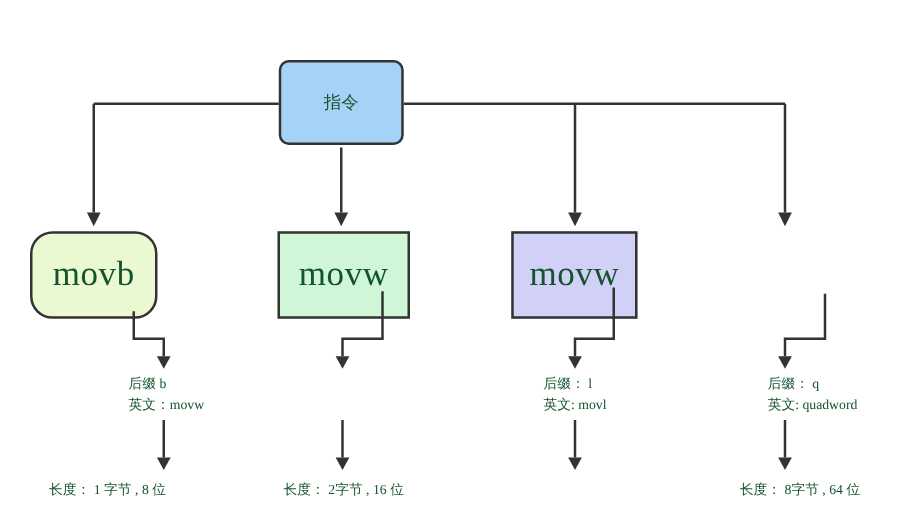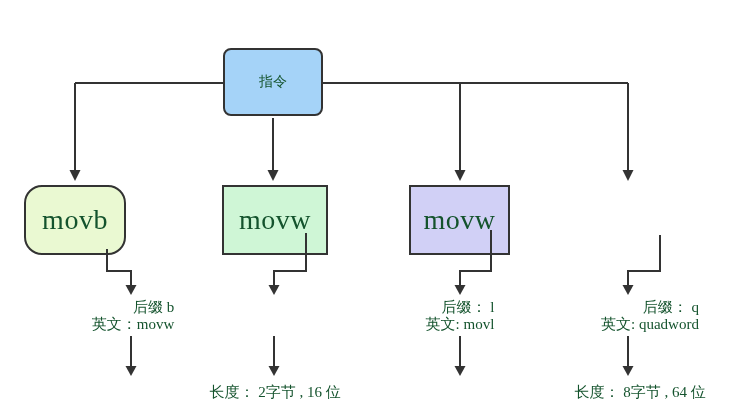--- a/index.html
+++ b/index.html
@@ -28,22 +28,22 @@
     font-size:28px;
     letter-spacing:0.5px;
   }
   #node-movb{left:24px;width:102px;border-radius:18px;}
   #node-movw{left:222px;width:106px;}
   #node-movl{left:409px;width:101px;}
   #node-movq{left:575px;width:102px;}
   .anno{
     position:absolute;
     transform:translateX(-50%);
-    text-align:right;
-    font-size:15px;
+    text-align:left;
+    font-size:11px;
     line-height:17px;
     white-space:nowrap;
   }
   .anno-pair{top:276px;}
   .anno-len{top:361px;}
   #anno-pair-0{left:133px;}
   #anno-pair-1{left:277px;}
   #anno-pair-2{left:460px;}
   #anno-pair-3{left:650px;}
   #anno-len-0{left:86px;}
@@ -86,20 +86,21 @@
   </div>
   <div class="anno anno-pair" id="anno-pair-2">
     <div>后缀： l</div>
     <div>英文: movl</div>
   </div>
   <div class="anno anno-pair" id="anno-pair-3">
     <div>后缀： q</div>
     <div>英文: quadword</div>
   </div>
 
+  <div class="anno anno-len" id="anno-len-0">长度： 1 字节 , 8 位</div>
   <div class="anno anno-len" id="anno-len-1">长度： 2字节 , 16 位</div>
   <div class="anno anno-len" id="anno-len-3">长度： 8字节 , 64 位</div>
 
   <svg id="connector-overlay" viewBox="0 0 729 409" xmlns="http://www.w3.org/2000/svg">
 
     <path d="M75 60 H223"></path>
     <path d="M323 60 H628"></path>
 
     <path d="M75 60 V147"></path>
     <path d="M273 95 V147"></path>

